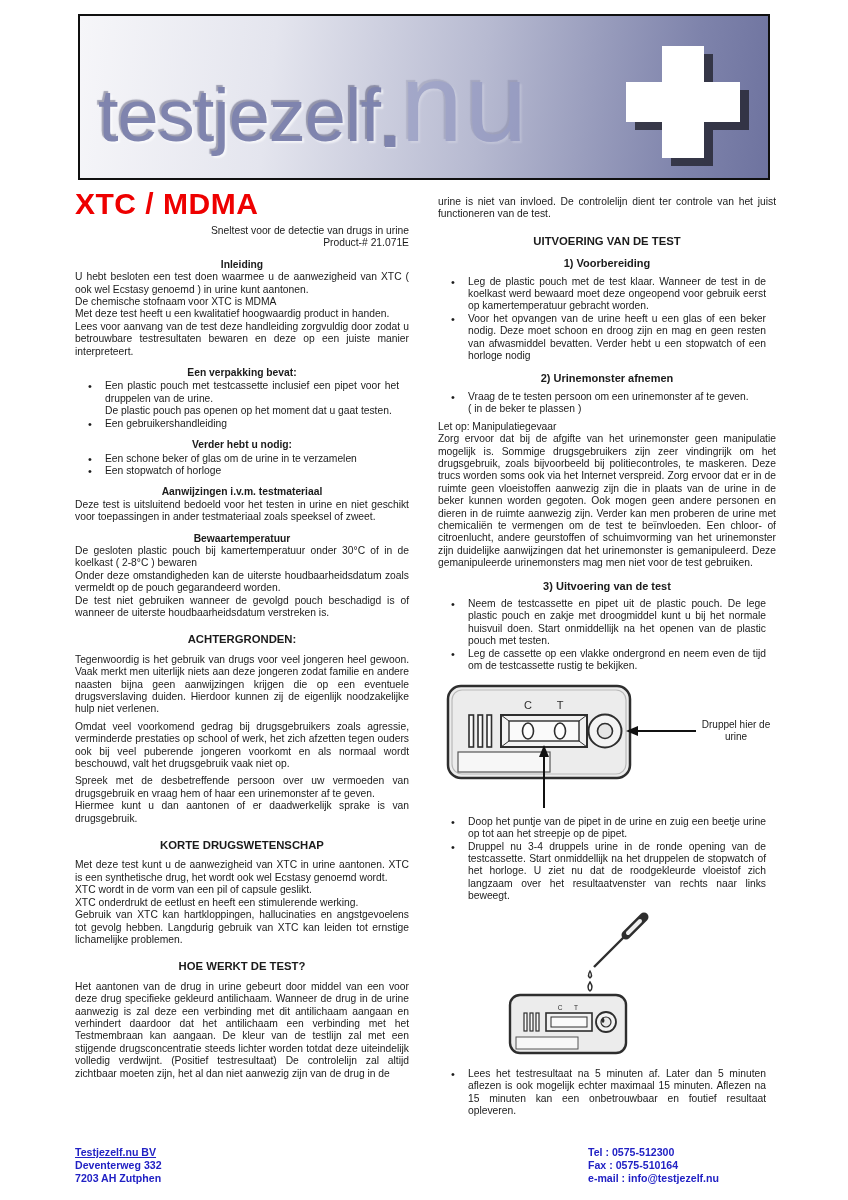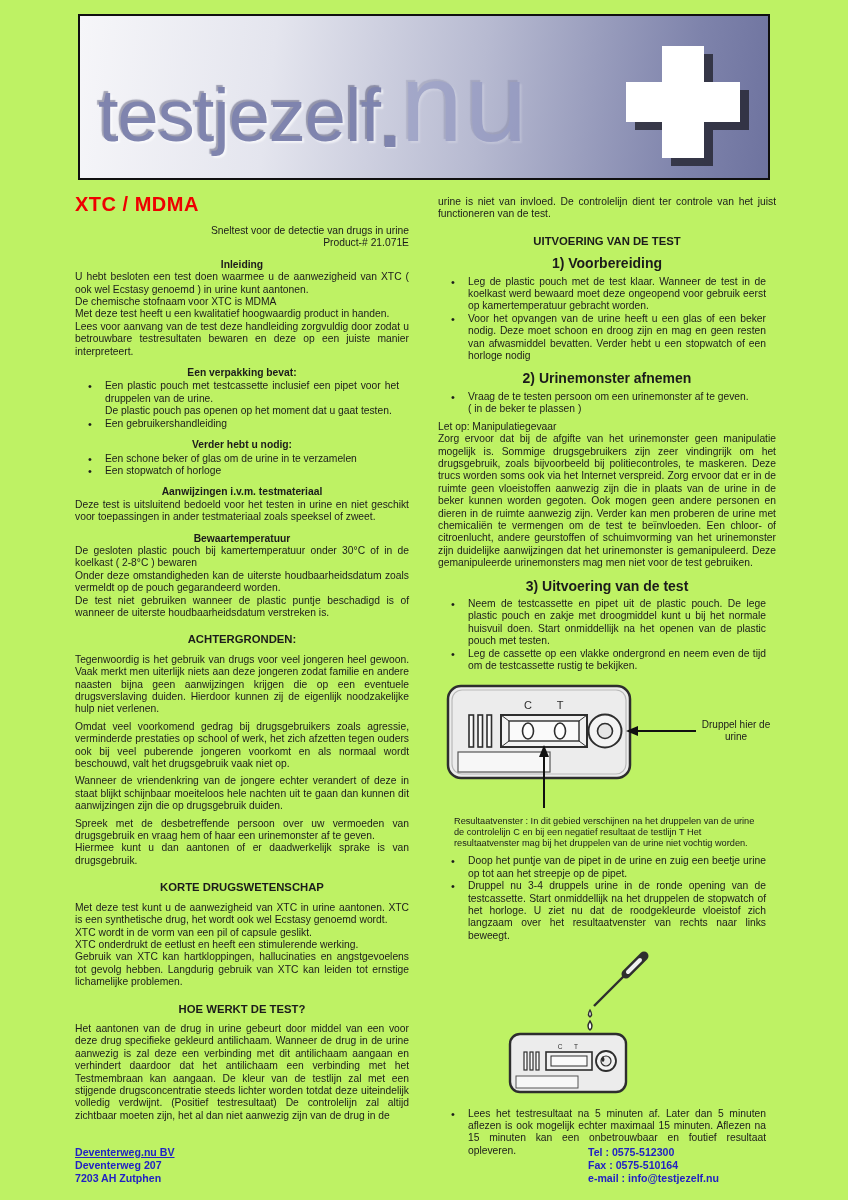--- a/index.html
+++ b/index.html
@@ -1,16 +1,16 @@
 <!DOCTYPE html>
 <html><head>
 <meta charset="utf-8">
 <style>
   html,body{margin:0;padding:0;background:#9a9a9a;}
-  .page{position:relative;width:848px;height:1200px;background:#bef264;margin:0 auto;
+  .page{position:relative;width:848px;height:1200px;background:#ffffff;margin:0 auto;
         font-family:"Liberation Sans","DejaVu Sans",sans-serif;color:#1b1b1b;overflow:hidden;}
 
   
   .banner{position:absolute;left:78px;top:14px;width:688px;height:162px;border:2px solid #101010;
           background:linear-gradient(97deg,#f6f6f9 0%,#e4e5ee 28%,#b7bad1 58%,#7e83ab 88%,#6e739f 100%);
           overflow:hidden;}
   .logo{position:absolute;left:18px;top:22px;white-space:nowrap;}
   .logo-main{font-size:74px;font-weight:500;letter-spacing:-1px;color:#7f84ae;
              text-shadow:-2px -2px 1px rgba(35,35,70,.38),2px 2px 2px rgba(255,255,255,.65);}
   .logo-dot{display:inline-block;font-size:74px;font-weight:700;color:#7f84ae;transform:translateY(6px);
@@ -18,25 +18,25 @@
   .logo-nu{font-size:112px;font-weight:400;color:#878dbb;opacity:.55;letter-spacing:2px;
            text-shadow:-2px -2px 1px rgba(35,35,70,.25),2px 2px 2px rgba(255,255,255,.35);}
   .cross{position:absolute;right:16px;top:14px;}
 
   
   .col{position:absolute;font-size:10.3px;line-height:12.4px;text-align:justify;}
   .col-left{left:75px;top:188px;width:334px;}
   .col-right{left:438px;top:196px;width:338px;}
   p{margin:0;}
   .gap{margin-top:5px;}
-  h1.title{margin:0 0 5px 0;font-size:20px;line-height:32px;color:#ee0000;font-weight:700;letter-spacing:.5px;text-align:left;}
+  h1.title{margin:0 0 5px 0;font-size:30px;line-height:32px;color:#ee0000;font-weight:700;letter-spacing:.5px;text-align:left;}
   .sub{text-align:right;}
   h3{margin:9px 0 0 0;font-size:10.3px;font-weight:700;text-align:center;}
   h3.caps{margin:14px 0 8px 0;font-size:11.3px;}
-  h3.numbered{margin:10px 0 6px 0;font-size:14px;}
+  h3.numbered{margin:10px 0 6px 0;font-size:11px;}
   .italic{}
   .bullets{margin:1px 10px 0 0;}
   .bullet{position:relative;padding-left:30px;margin:0;}
   .bullet::before{content:"\2022";position:absolute;left:13px;top:0;font-size:11px;}
   .bullet .sub-line{text-align:left;}
 
   
   .figure1{margin:10px 0 2px 6px;}
   .caption{margin:0 0 6px 16px;width:312px;font-size:9.2px;line-height:11.2px;text-align:left;}
   .figure2{margin:8px 0 6px 64px;}
@@ -93,26 +93,25 @@
           <p>Een stopwatch of horloge</p>
         </div>
     </div>
 
     <h3>Aanwijzingen i.v.m. testmateriaal</h3>
     <p>Deze test is uitsluitend bedoeld voor het testen in urine en niet geschikt voor toepassingen in ander testmateriaal zoals speeksel of zweet.</p>
 
     <h3>Bewaartemperatuur</h3>
     <p>De gesloten plastic pouch bij kamertemperatuur onder 30°C of in de koelkast ( 2-8°C ) bewaren</p>
     <p>Onder deze omstandigheden kan de uiterste houdbaarheidsdatum zoals vermeldt op de pouch gegarandeerd worden.</p>
-    <p>De test niet gebruiken wanneer de plastic puntje beschadigd is of wanneer de uiterste houdbaarheidsdatum verstreken is.</p>
+    <p>De test niet gebruiken wanneer de gevolgd pouch beschadigd is of wanneer de uiterste houdbaarheidsdatum verstreken is.</p>
 
     <h3 class="caps">ACHTERGRONDEN:</h3>
     <p>Tegenwoordig is het gebruik van drugs voor veel jongeren heel gewoon. Vaak merkt men uiterlijk niets aan deze jongeren zodat familie en andere naasten bijna geen aanwijzingen krijgen die op een eventuele drugsverslaving duiden. Hierdoor kunnen zij de eigenlijk noodzakelijke hulp niet verlenen.</p>
     <p class="gap">Omdat veel voorkomend gedrag bij drugsgebruikers zoals agressie, verminderde prestaties op school of werk, het zich afzetten tegen ouders ook bij veel puberende jongeren voorkomt en als normaal wordt beschouwd, valt het drugsgebruik vaak niet op.</p>
-    <p class="gap">Wanneer de vriendenkring van de jongere echter verandert of deze in staat blijkt schijnbaar moeiteloos hele nachten uit te gaan dan kunnen dit aanwijzingen zijn die op drugsgebruik duiden.</p>
     <p class="gap">Spreek met de desbetreffende persoon over uw vermoeden van drugsgebruik en vraag hem of haar een urinemonster af te geven.</p>
     <p>Hiermee kunt u dan aantonen of er daadwerkelijk sprake is van drugsgebruik.</p>
 
     <h3 class="caps">KORTE DRUGSWETENSCHAP</h3>
     <p>Met deze test kunt u de aanwezigheid van XTC in urine aantonen. XTC is een synthetische drug, het wordt ook wel Ecstasy genoemd wordt.</p>
     <p>XTC wordt in de vorm van een pil of capsule geslikt.</p>
     <p>XTC onderdrukt de eetlust en heeft een stimulerende werking.</p>
     <p>Gebruik van XTC kan hartkloppingen, hallucinaties en angstgevoelens tot gevolg hebben. Langdurig gebruik van XTC kan leiden tot ernstige lichamelijke problemen.</p>
 
     <h3 class="caps">HOE WERKT DE TEST?</h3>
@@ -183,21 +182,20 @@
 
         <line x1="192" y1="49" x2="252" y2="49" stroke="#111111" stroke-width="2"></line>
         <polygon points="182,49 194,44 194,54" fill="#111111"></polygon>
         <text x="292" y="46" font-size="10" fill="#1b1b1b" text-anchor="middle">Druppel hier de</text>
         <text x="292" y="58" font-size="10" fill="#1b1b1b" text-anchor="middle">urine</text>
 
         <line x1="100" y1="126" x2="100" y2="72" stroke="#111111" stroke-width="2"></line>
         <polygon points="100,63 95,75 105,75" fill="#111111"></polygon>
       </svg>
     </div>
-    <p class="caption">Resultaatvenster : In dit gebied verschijnen na het druppelen van de urine de controlelijn C en bij een negatief resultaat de testlijn T Het resultaatvenster mag bij het druppelen van de urine niet vochtig worden.</p>
 
     <div class="bullets">
       <div class="bullet">
           <p>Doop het puntje van de pipet in de urine en zuig een beetje urine op tot aan het streepje op de pipet.</p>
         </div>
       <div class="bullet">
           <p>Druppel nu 3-4 druppels urine in de ronde opening van de testcassette. Start onmiddellijk na het druppelen de stopwatch of het horloge. U ziet nu dat de roodgekleurde vloeistof zich langzaam over het resultaatvenster van rechts naar links beweegt.</p>
         </div>
     </div>
 
@@ -232,22 +230,22 @@
     </div>
 
     <div class="bullets">
       <div class="bullet">
           <p>Lees het testresultaat na 5 minuten af. Later dan 5 minuten aflezen is ook mogelijk echter maximaal 15 minuten. Aflezen na 15 minuten kan een onbetrouwbaar en foutief resultaat opleveren.</p>
         </div>
     </div>
   </div>
 
   <div class="footer-block footer-left">
-    <div class="footer-company">Deventerweg.nu BV</div>
-    <div>Deventerweg 207</div>
+    <div class="footer-company">Testjezelf.nu BV</div>
+    <div>Deventerweg 332</div>
     <div>7203 AH Zutphen</div>
   </div>
   <div class="footer-block footer-right">
     <div>Tel : 0575-512300</div>
     <div>Fax : 0575-510164</div>
     <div>e-mail : info@testjezelf.nu</div>
   </div>
 
 </div>
 

